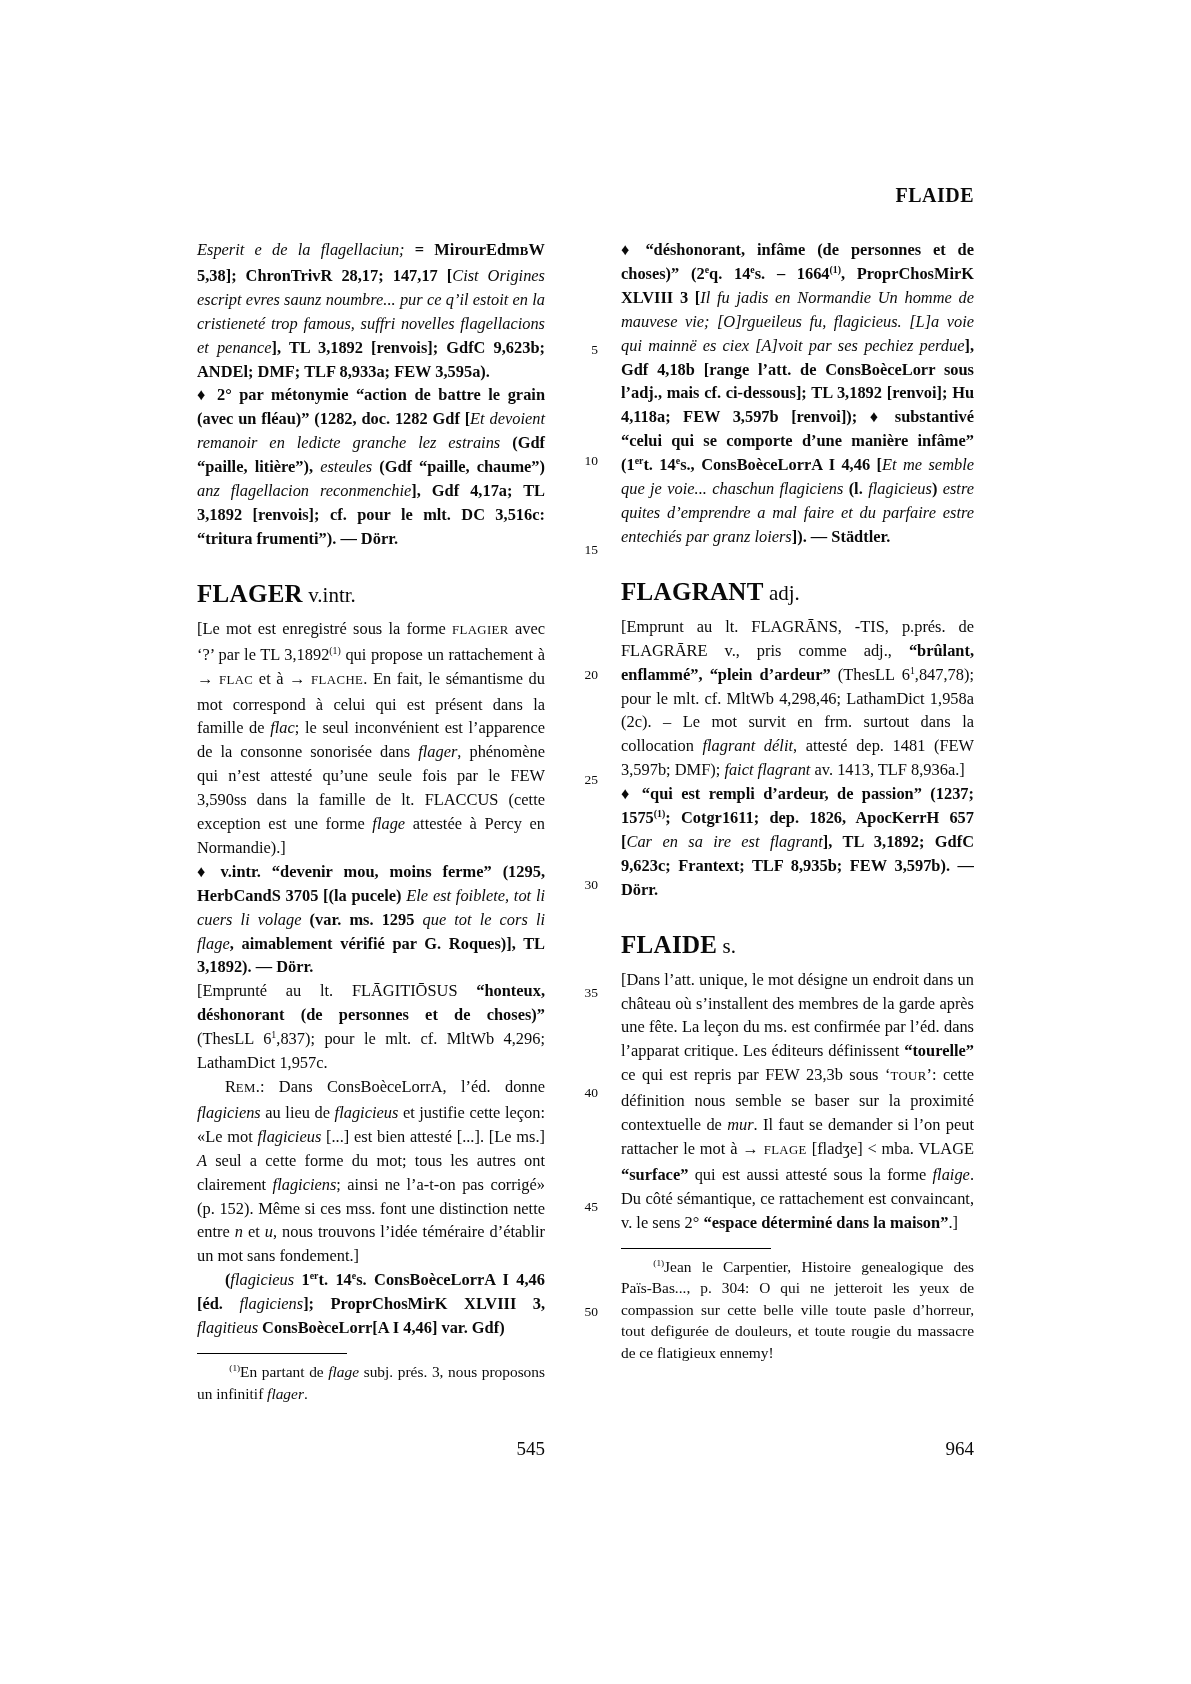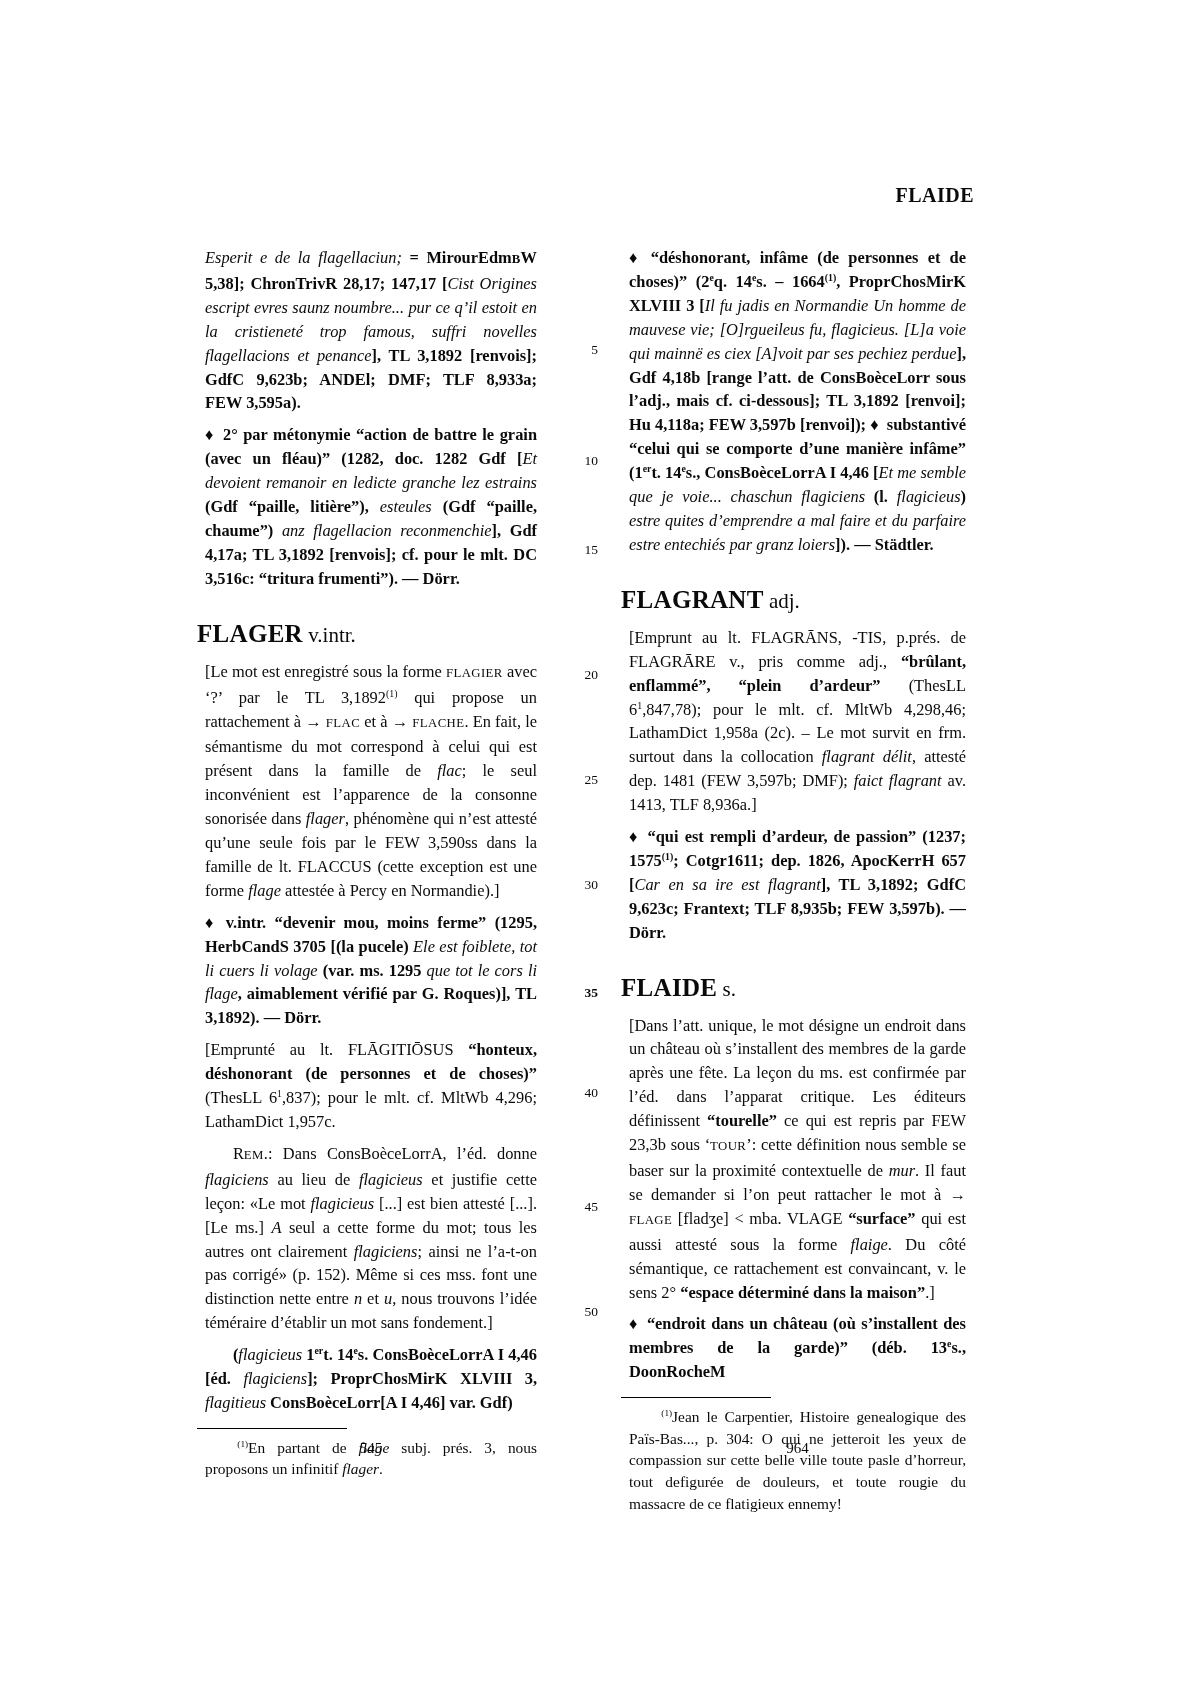--- a/index.html
+++ b/index.html
@@ -8,37 +8,37 @@
     font-family:"Liberation Serif","DejaVu Serif",serif;
     font-size:16.4px;line-height:23.9px;
   }
   .running-head{
     position:absolute;left:621px;top:184px;width:353px;text-align:right;
     font-weight:bold;font-size:20px;letter-spacing:0.5px;
   }
   .col{position:absolute;top:238px;}
   .col-left{left:197px;width:348px;}
   .col-right{left:621px;width:353px;}
-  p{margin:8px;}
+  p{margin:0;}
   .para{text-align:justify;}
   .heading{margin:28px 0 5px 0;line-height:30px;}
   .hw{font-weight:bold;font-size:25px;letter-spacing:0.3px;}
   .pos{font-size:21px;}
   .p-def,.p-forms{font-weight:bold;}
   .p-def .s-i,.p-forms .s-i{font-weight:normal;}
   .p-rem,.p-forms{text-indent:1.7em;}
   .s-i{font-style:italic;}
   .s-b{font-weight:bold;}
   .s-sc{font-size:0.78em;letter-spacing:0.4px;}
   .s-sup{font-size:0.6em;vertical-align:super;line-height:0;}
   .fn-rule{width:150px;border-top:1.6px solid #000;margin:13px 0 7px 0;height:0;}
   .p-footnote{font-size:15.4px;line-height:21.6px;text-indent:2.1em;}
   #gutter{position:absolute;left:0;top:0;width:100%;height:100%;pointer-events:none;}
   .ln{position:absolute;left:570px;width:28px;text-align:right;font-size:13.5px;line-height:16px;}
-  .pageno{position:absolute;top:1437px;text-align:center;font-size:15px;}
+  .pageno{position:absolute;top:1437px;text-align:right;font-size:19px;}
   .pageno-left{left:197px;width:348px;}
   .pageno-right{left:621px;width:353px;}
 </style>
 </head>
 <body>
 
 <div class="page-root">
   <div class="running-head">FLAIDE</div>
   <div id="col-left" class="col col-left">
       <p class="para p-def"><span class="s-i">Esperit e de la flagellaciun; </span><span>= MirourEdm</span><span class="s-sc">B</span><span>W 5,38]; ChronTrivR 28,17; 147,17 [</span><span class="s-i">Cist Origines escript evres saunz noumbre... pur ce q’il estoit en la cristieneté trop famous, suffri novelles flagellacions et penance</span><span>], TL 3,1892 [renvois]; GdfC 9,623b; ANDEl; DMF; TLF 8,933a; FEW 3,595a).</span></p>
@@ -52,31 +52,30 @@
       <div class="fn-rule"></div>
       <p class="para p-footnote"><span class="s-sup">(1)</span><span>En partant de </span><span class="s-i">flage</span><span> subj. prés. 3, nous proposons un infinitif </span><span class="s-i">flager</span><span>.</span></p>
     </div>
   <div id="col-right" class="col col-right">
       <p class="para p-def"><span>♦</span><span> </span><span>“déshonorant, infâme (de personnes et de choses)” (2</span><span class="s-sup">e</span><span>q. 14</span><span class="s-sup">e</span><span>s. – 1664</span><span class="s-sup">(1)</span><span>, ProprChosMirK XLVIII 3 [</span><span class="s-i">Il fu jadis en Normandie Un homme de mauvese vie; [O]rgueileus fu, flagicieus. [L]a voie qui mainnë es ciex [A]voit par ses pechiez perdue</span><span>], Gdf 4,18b [range l’att. de ConsBoèceLorr sous l’adj., mais cf. ci-dessous]; TL 3,1892 [renvoi]; Hu 4,118a; FEW 3,597b [renvoi]); </span><span>♦</span><span> substantivé “celui qui se comporte d’une manière infâme” (1</span><span class="s-sup">er</span><span>t. 14</span><span class="s-sup">e</span><span>s., ConsBoèceLorrA I 4,46 [</span><span class="s-i">Et me semble que je voie... chaschun flagiciens </span><span>(l. </span><span class="s-i">flagicieus</span><span>) </span><span class="s-i">estre quites d’emprendre a mal faire et du parfaire estre entechiés par granz loiers</span><span>]). — Städtler.</span></p>
       <p class="heading"><span class="hw">FLAGRANT</span><span class="pos"> adj.</span></p>
       <p class="para p-etym"><span>[Emprunt au lt. FLAGRĀNS, -TIS, p.prés. de FLAGRĀRE v., pris comme adj., </span><span class="s-b">“brûlant, enflammé”, “plein d’ardeur”</span><span> (ThesLL 6</span><span class="s-sup">1</span><span>,847,78); pour le mlt. cf. MltWb 4,298,46; LathamDict 1,958a (2c). – Le mot survit en frm. surtout dans la collocation </span><span class="s-i">flagrant délit</span><span>, attesté dep. 1481 (FEW 3,597b; DMF); </span><span class="s-i">faict flagrant</span><span> av. 1413, TLF 8,936a.]</span></p>
       <p class="para p-def"><span>♦</span><span> </span><span>“qui est rempli d’ardeur, de passion” (1237; 1575</span><span class="s-sup">(1)</span><span>; Cotgr1611; dep. 1826, ApocKerrH 657 [</span><span class="s-i">Car en sa ire est flagrant</span><span>], TL 3,1892; GdfC 9,623c; Frantext; TLF 8,935b; FEW 3,597b). — Dörr.</span></p>
       <p class="heading"><span class="hw">FLAIDE</span><span class="pos"> s.</span></p>
       <p class="para p-etym"><span>[Dans l’att. unique, le mot désigne un endroit dans un château où s’installent des membres de la garde après une fête. La leçon du ms. est confirmée par l’éd. dans l’apparat critique. Les éditeurs définissent </span><span class="s-b">“tourelle”</span><span> ce qui est repris par FEW 23,3b sous ‘</span><span class="s-sc">TOUR</span><span>’: cette définition nous semble se baser sur la proximité contextuelle de </span><span class="s-i">mur</span><span>. Il faut se demander si l’on peut rattacher le mot à → </span><span class="s-sc">FLAGE</span><span> [fladʒe] &lt; mba. VLAGE </span><span class="s-b">“surface”</span><span> qui est aussi attesté sous la forme </span><span class="s-i">flaige</span><span>. Du côté sémantique, ce rattachement est convaincant, v. le sens 2° </span><span class="s-b">“espace déterminé dans la maison”</span><span>.]</span></p>
-      <p class="para p-def"><span>♦</span><span> </span><span>“endroit dans un château (où s’installent des membres de la garde)” (déb. 13</span><span class="s-sup">e</span><span>s., DoonRocheM</span></p>
       <div class="fn-rule"></div>
       <p class="para p-footnote"><span class="s-sup">(1)</span><span>Jean le Carpentier, Histoire genealogique des Païs-Bas..., p. 304: O qui ne jetteroit les yeux de compassion sur cette belle ville toute pasle d’horreur, tout defigurée de douleurs, et toute rougie du massacre de ce flatigieux ennemy!</span></p>
     </div>
   <div id="gutter">
       <span class="ln" style="top: 342px;">5</span>
       <span class="ln" style="top: 453px;">10</span>
       <span class="ln" style="top: 542px; text-align: right;">15</span>
       <span class="ln" style="top: 667px;">20</span>
       <span class="ln" style="top: 772px;">25</span>
       <span class="ln" style="top: 877px;">30</span>
-      <span class="ln" style="top: 985px; font-weight: bold;">35</span>
+      <span class="ln" style="top: 985px;">35</span>
       <span class="ln" style="top: 1085px;">40</span>
       <span class="ln" style="top: 1199px;">45</span>
       <span class="ln" style="top: 1304px;">50</span>
     </div>
   <div class="pageno pageno-left">545</div>
   <div class="pageno pageno-right">964</div>
 </div>
 
 </body></html>

